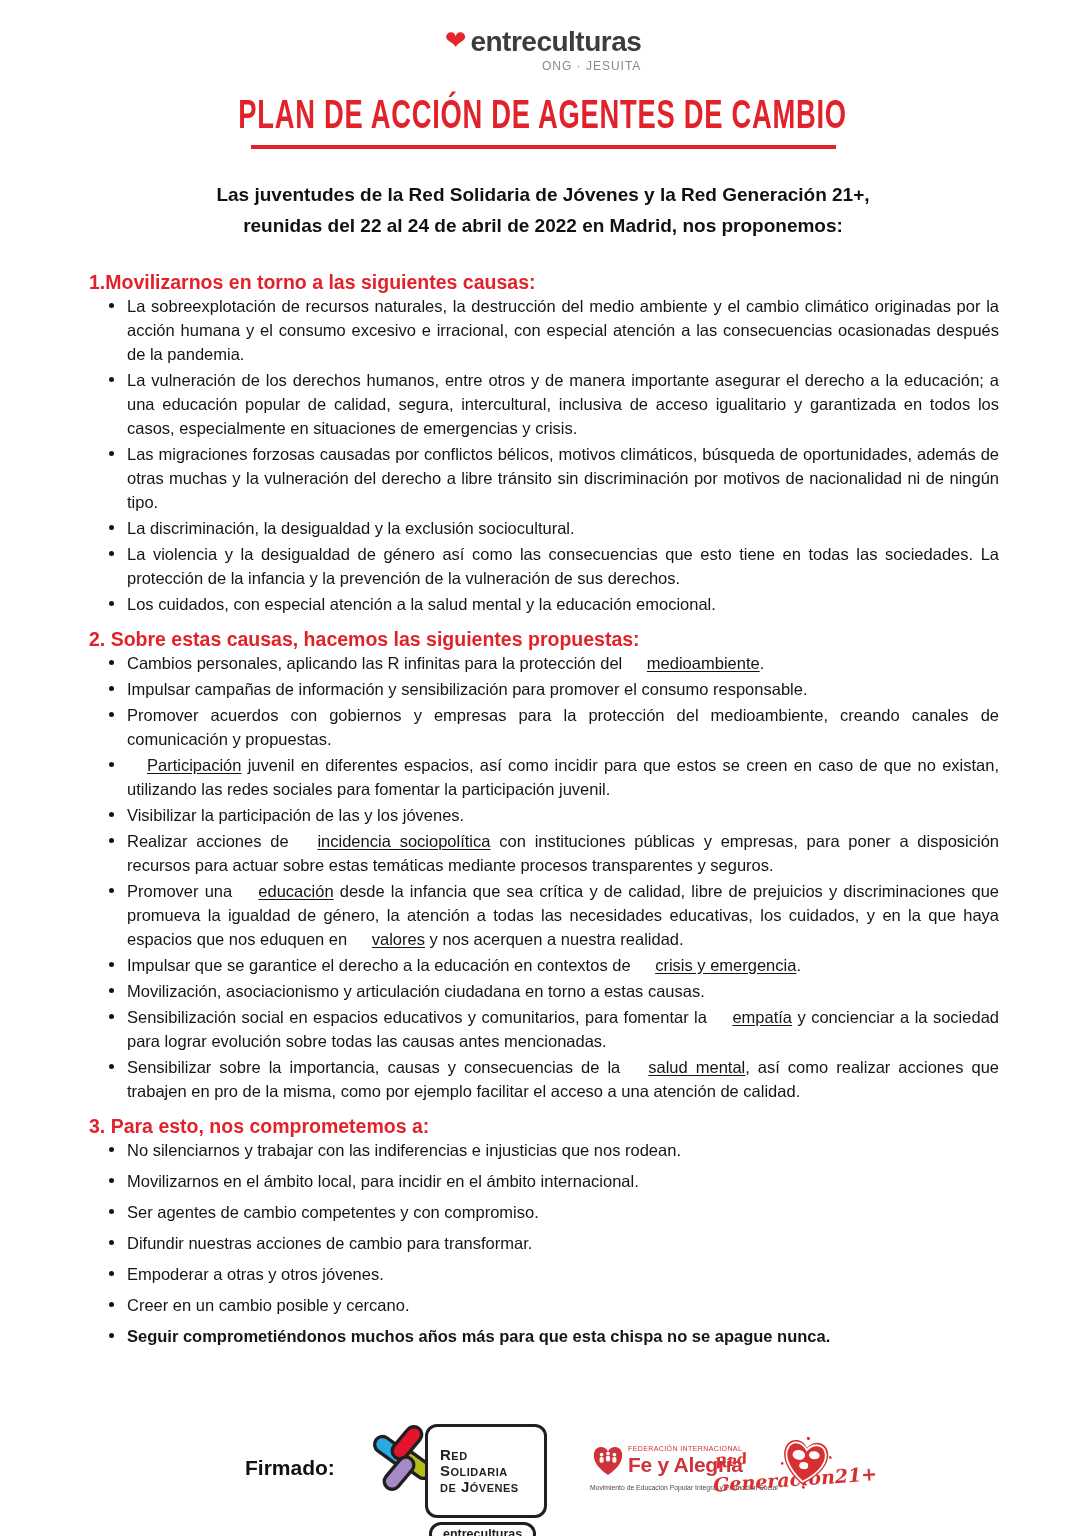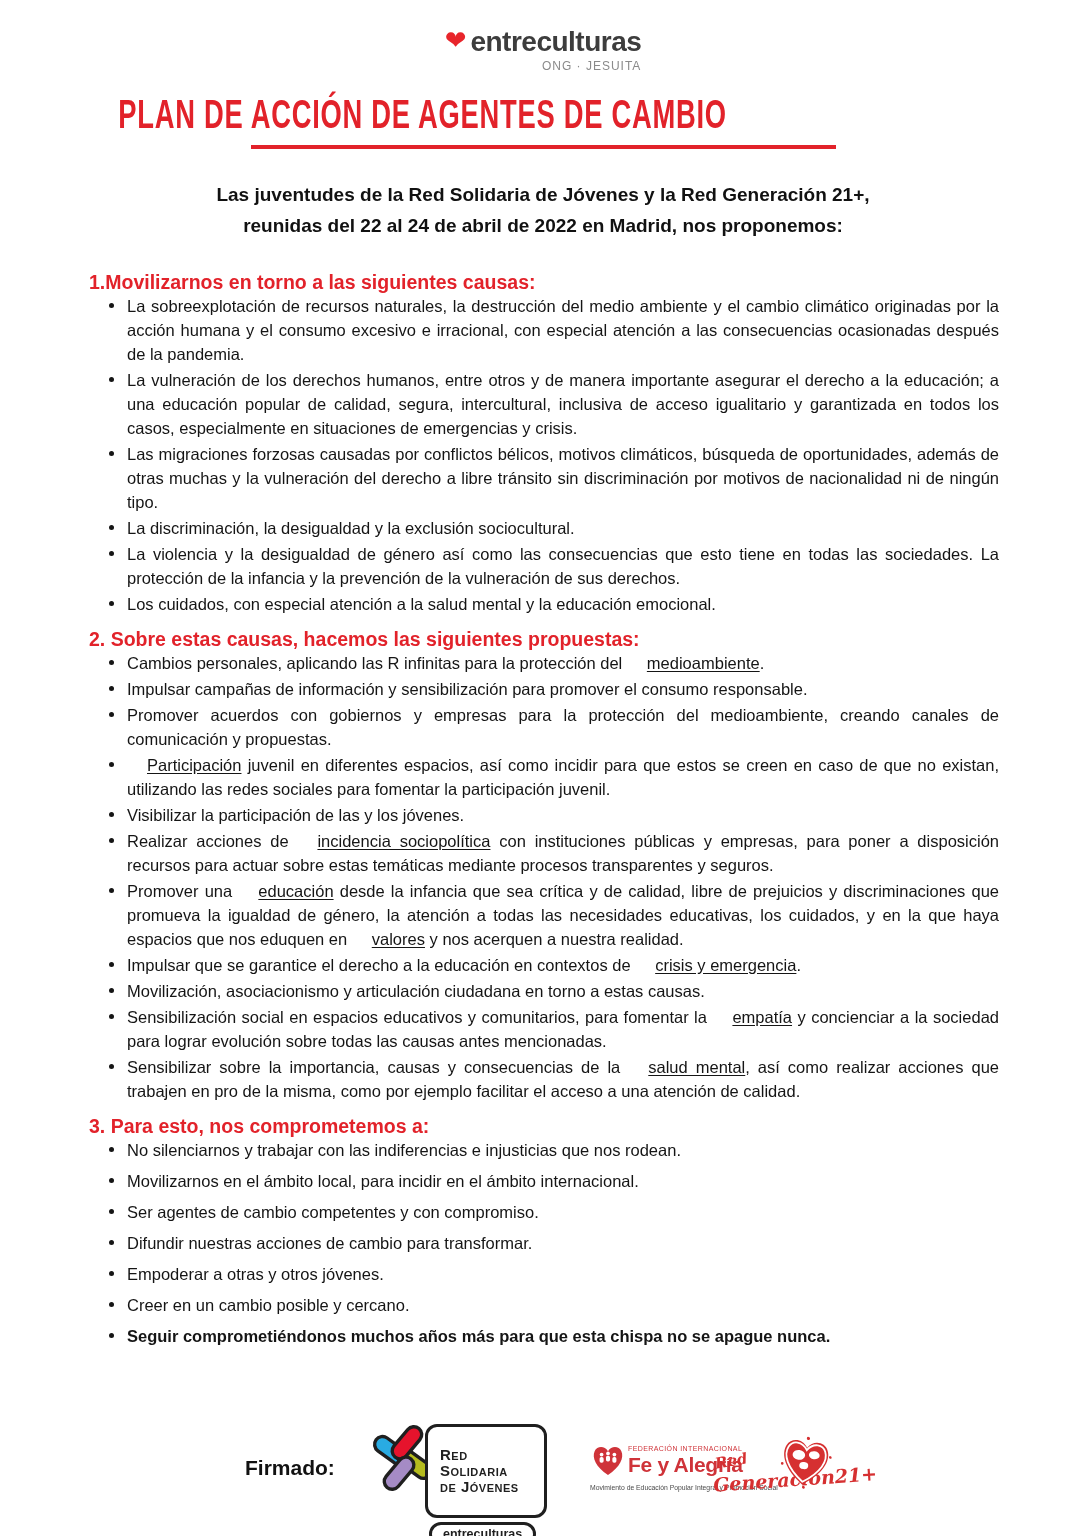--- a/index.html
+++ b/index.html
@@ -14,21 +14,21 @@
     overflow: hidden;
   }
   
   .brand-wrap { display: flex; justify-content: center; padding-top: 26px; }
   .brand { display: inline-block; text-align: left; }
   .brand-row { display: flex; align-items: center; gap: 4px; }
   .brand-heart { color: #e8252b; font-size: 26px; line-height: 1; transform: translateY(-2px); }
   .brand-word { font-size: 28px; font-weight: bold; color: #3d3d3d; letter-spacing: -0.5px; }
   .brand-tag { text-align: right; font-size: 12px; color: #8a8a8a; letter-spacing: 1px; margin-top: 1px; }
   
-  .title-wrap { text-align: left; margin-top: 20px; }
+  .title-wrap { text-align: center; margin-top: 20px; }
   .doc-title {
     display: inline-block;
     font-size: 38px;
     font-weight: bold;
     color: #e2222a;
     letter-spacing: 1px;
     transform: scaleX(0.72) scaleY(1.08);
     transform-origin: center;
     white-space: nowrap;
   }

